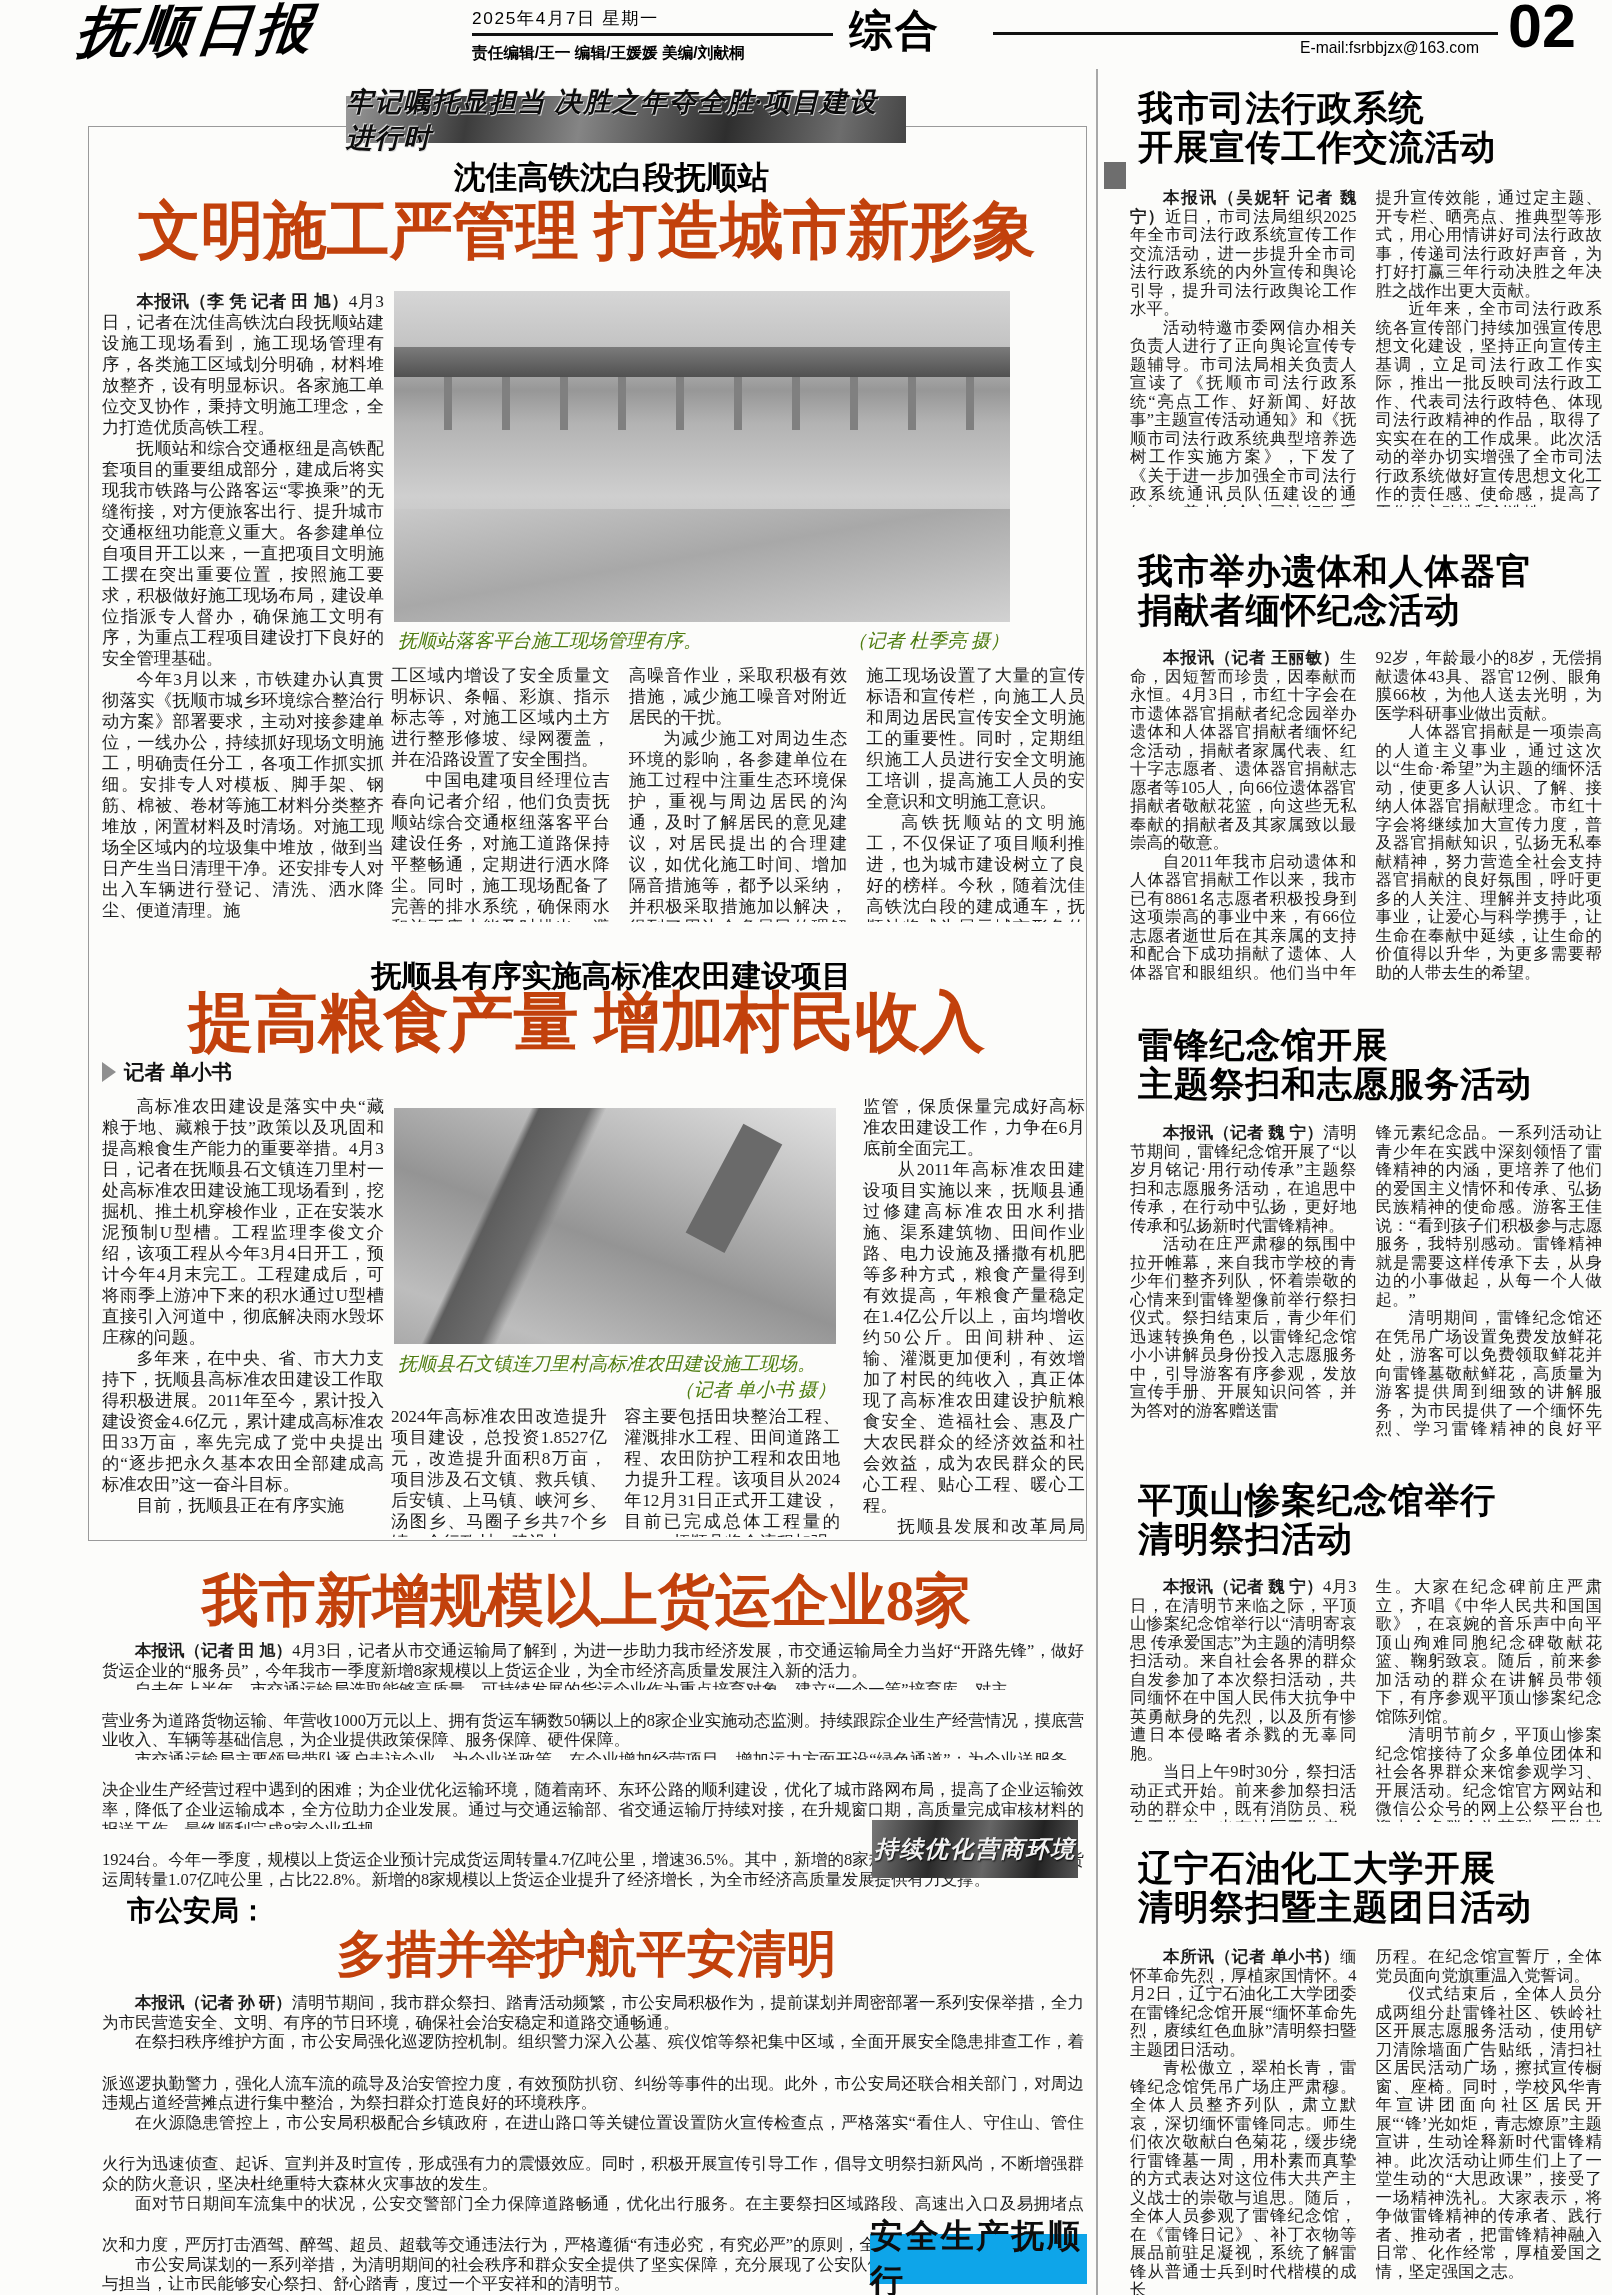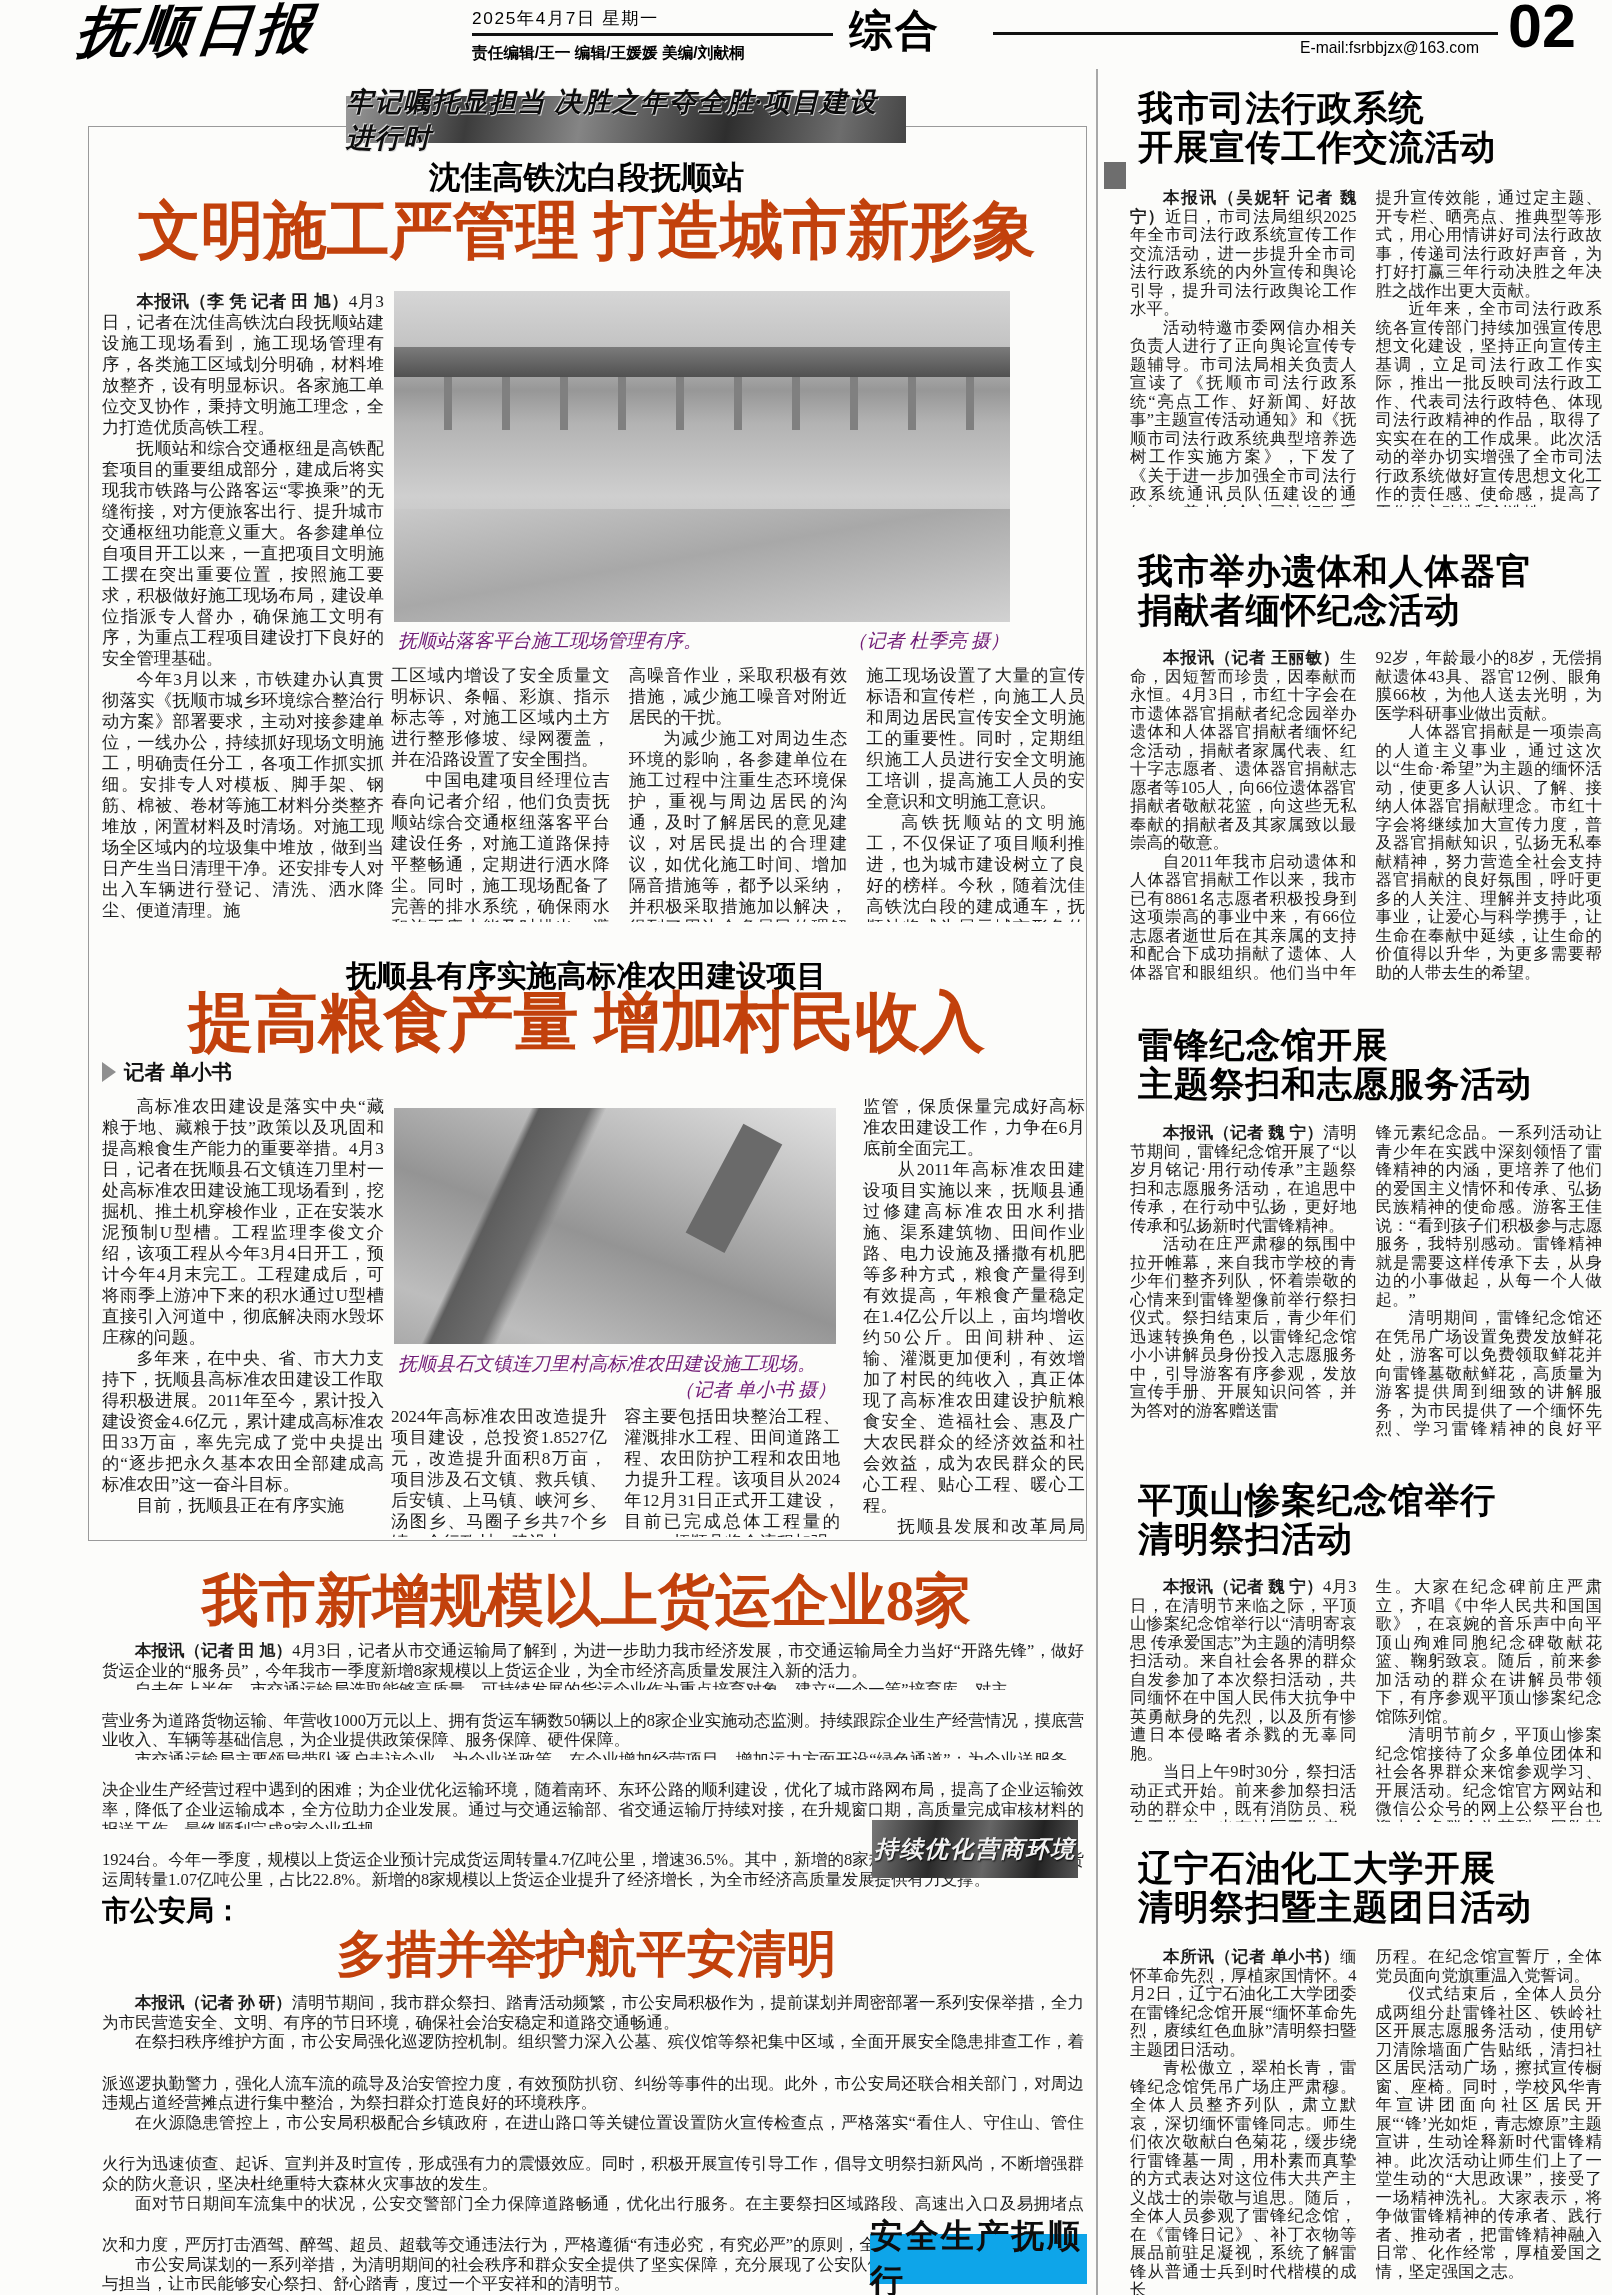--- a/index.html
+++ b/index.html
@@ -17,32 +17,32 @@
   .m-pagenum{position:absolute;left:1508px;top:-9.4px;font:700 61px "Liberation Sans",sans-serif;color:#000;}
   
   .main-box{position:absolute;left:88px;top:126px;width:997px;height:1413px;border:0.8px solid #9a9a9a;}
   .v-divider{position:absolute;left:1096px;top:69px;width:1.6px;height:2226px;background:#a8a8a8;}
   .banner{position:absolute;left:346px;top:96px;width:560px;height:47px;
           background:linear-gradient(100deg,#9a9a9a,#3c3c3c 22%,#858585 42%,#2e2e2e 68%,#6d6d6d 88%,#454545);
           display:flex;align-items:center;justify-content:center;}
   .banner span{font:900 27px "Liberation Serif",serif;font-style:italic;color:#0c0c0c;letter-spacing:1.6px;
           text-shadow:0.8px 0.8px 0 #d8d8d8,-0.8px -0.8px 0.8px #efefef;}
   
-  .kicker{position:absolute;font-family:"Liberation Sans",sans-serif;font-weight:900;color:#000;}
+  .kicker{position:absolute;font-family:"Liberation Sans",sans-serif;font-weight:900;color:#000;padding-left:25px;}
   .headline{position:absolute;text-align:center;font-weight:900;color:#c2410c;font-family:"Liberation Serif",serif;}
   .body-text{font:17.3px/21px "Liberation Serif",serif;color:#1c1c1c;text-align:justify;overflow:hidden;position:absolute;}
   .body-text p{margin:0;text-indent:2em;}
   .body-text.cont p:first-child{text-indent:0;}
   .body-sm{font:16.5px/19.7px "Liberation Serif",serif;flex-direction:column;}
   .cols{display:flex;}
   .cols > div{flex:1;text-align:justify;overflow:hidden;}
   .cols > div p{margin:0;text-indent:2em;}
   .cols > div.cont p:first-child{text-indent:0;}
   .photo{position:absolute;overflow:hidden;}
-  .caption{font-style:italic;font-size:19px;color:#701a75;}
+  .caption{font-style:italic;font-size:19px;color:#4d7c0f;}
   .byline{position:absolute;display:flex;align-items:center;font:bold 20.5px "Liberation Sans",sans-serif;color:#111;}
   .byline .marker{width:0;height:0;border-top:10.2px solid transparent;border-bottom:10.2px solid transparent;
                   border-left:14px solid #8f8f8f;margin-right:7.9px;}
   
   .sb-head{position:absolute;font:900 35px/39px "Liberation Sans",sans-serif;color:#000;letter-spacing:0.8px;}
   .sb-head p{margin:0;}
   .sb-body{position:absolute;font:16.5px/18.5px "Liberation Serif",serif;color:#1c1c1c;}
   .sb-deco{position:absolute;left:1104px;top:162px;width:22px;height:27px;background:#6e6e6e;}
   
   .badge-dark{position:absolute;display:flex;align-items:center;justify-content:center;

